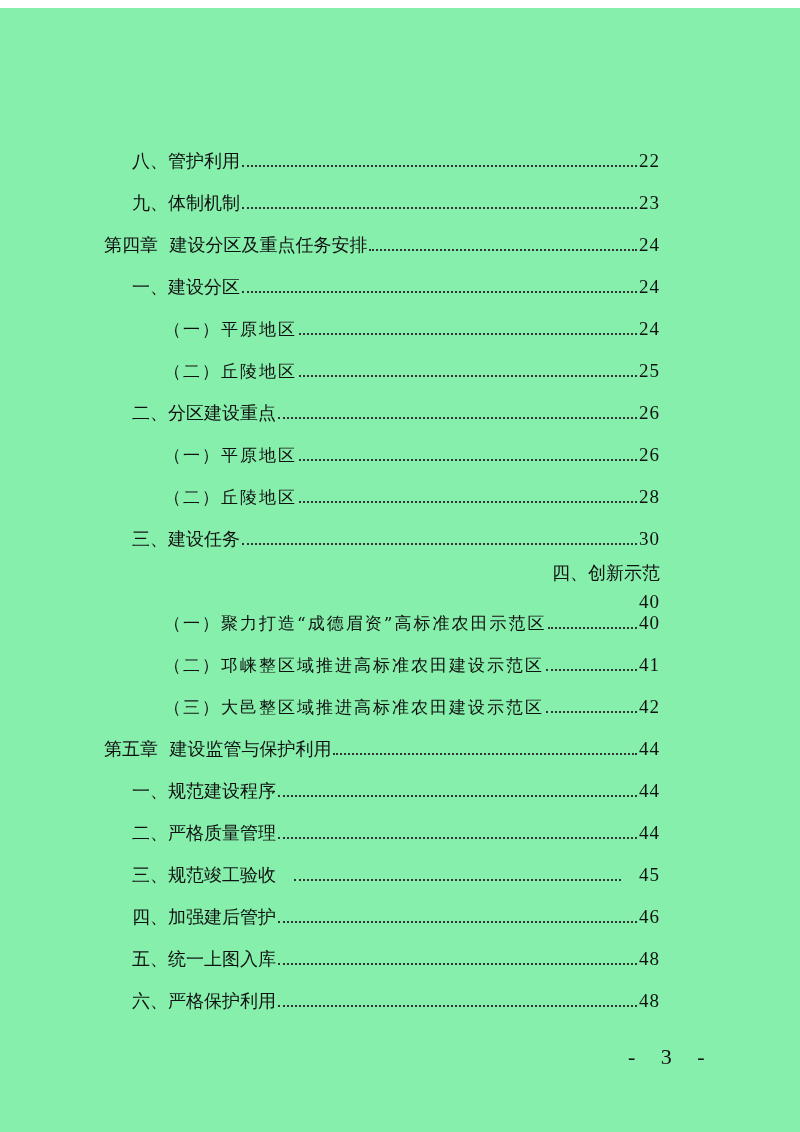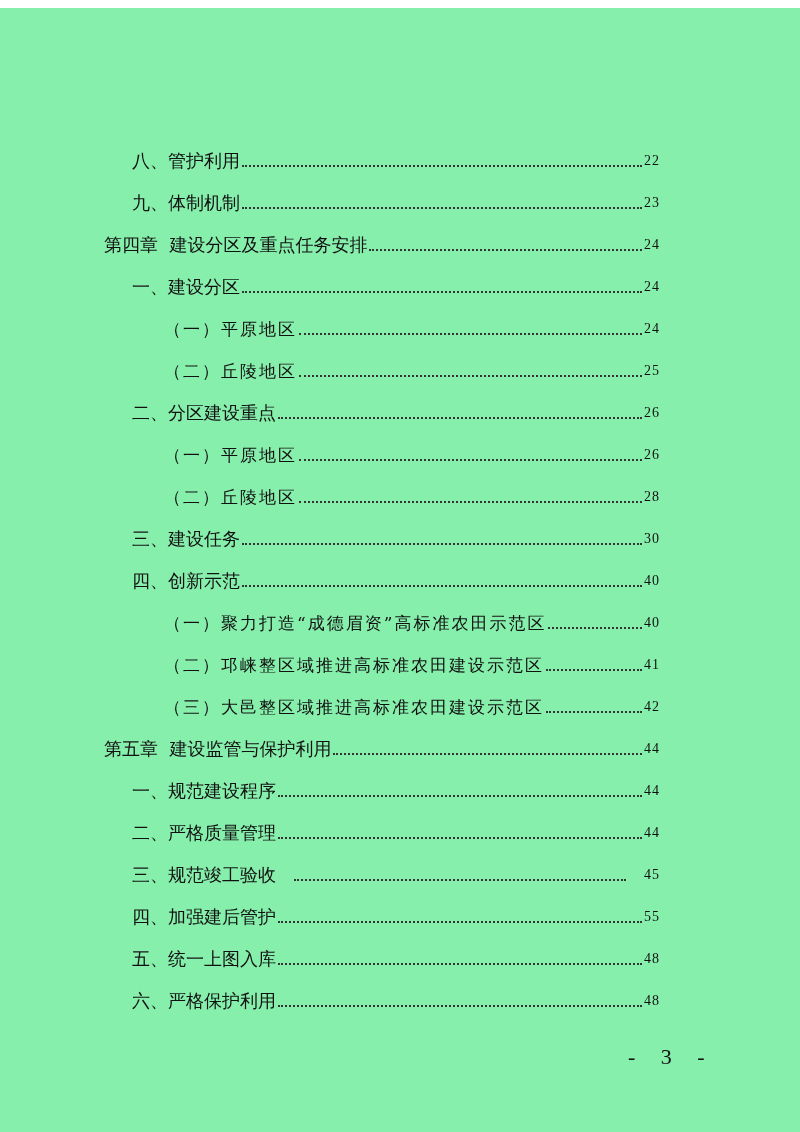--- a/index.html
+++ b/index.html
@@ -20,21 +20,21 @@
     .toc-title { white-space: nowrap; flex: 0 0 auto; }
     .toc-dots {
       flex: 1 1 auto;
       height: 0;
       border-bottom: 2px dotted #333;
       margin: 0 2px 5px 2px;
     }
     .toc-page {
       flex: 0 0 auto;
       font-family: "Liberation Serif", serif;
-      font-size: 14px;
+      font-size: 19px;
       letter-spacing: 1px;
     }
     .page-number {
       position: absolute;
       left: 628px;
       top: 1036px;
       font-family: "Liberation Serif", serif;
       font-size: 22px;
       letter-spacing: 10px;
       white-space: nowrap;
@@ -98,21 +98,21 @@
     <span class="toc-dots"></span>
     <span class="toc-page">28</span>
   </div>
 
   <div class="toc-row level2" style="top:512px;">
     <span class="toc-title">三、建设任务</span>
     <span class="toc-dots"></span>
     <span class="toc-page">30</span>
   </div>
 
-  <div class="toc-row level2" style="top:554px;">
+  <div class="toc-row level2" style="top:554px;flex-direction:column;">
     <span class="toc-title">四、创新示范</span>
     <span class="toc-dots"></span>
     <span class="toc-page">40</span>
   </div>
 
   <div class="toc-row level3" style="top:596px;">
     <span class="toc-title">（一）聚力打造“成德眉资”高标准农田示范区</span>
     <span class="toc-dots"></span>
     <span class="toc-page">40</span>
   </div>
@@ -149,21 +149,21 @@
 
   <div class="toc-row level2" style="top:848px;gap:16px;">
     <span class="toc-title">三、规范竣工验收</span>
     <span class="toc-dots"></span>
     <span class="toc-page">45</span>
   </div>
 
   <div class="toc-row level2" style="top:890px;justify-content:flex-end;">
     <span class="toc-title">四、加强建后管护</span>
     <span class="toc-dots"></span>
-    <span class="toc-page">55</span>
+    <span class="toc-page">46</span>
   </div>
 
   <div class="toc-row level2" style="top:932px;">
     <span class="toc-title">五、统一上图入库</span>
     <span class="toc-dots"></span>
     <span class="toc-page">48</span>
   </div>
 
   <div class="toc-row level2" style="top:974px;">
     <span class="toc-title">六、严格保护利用</span>

